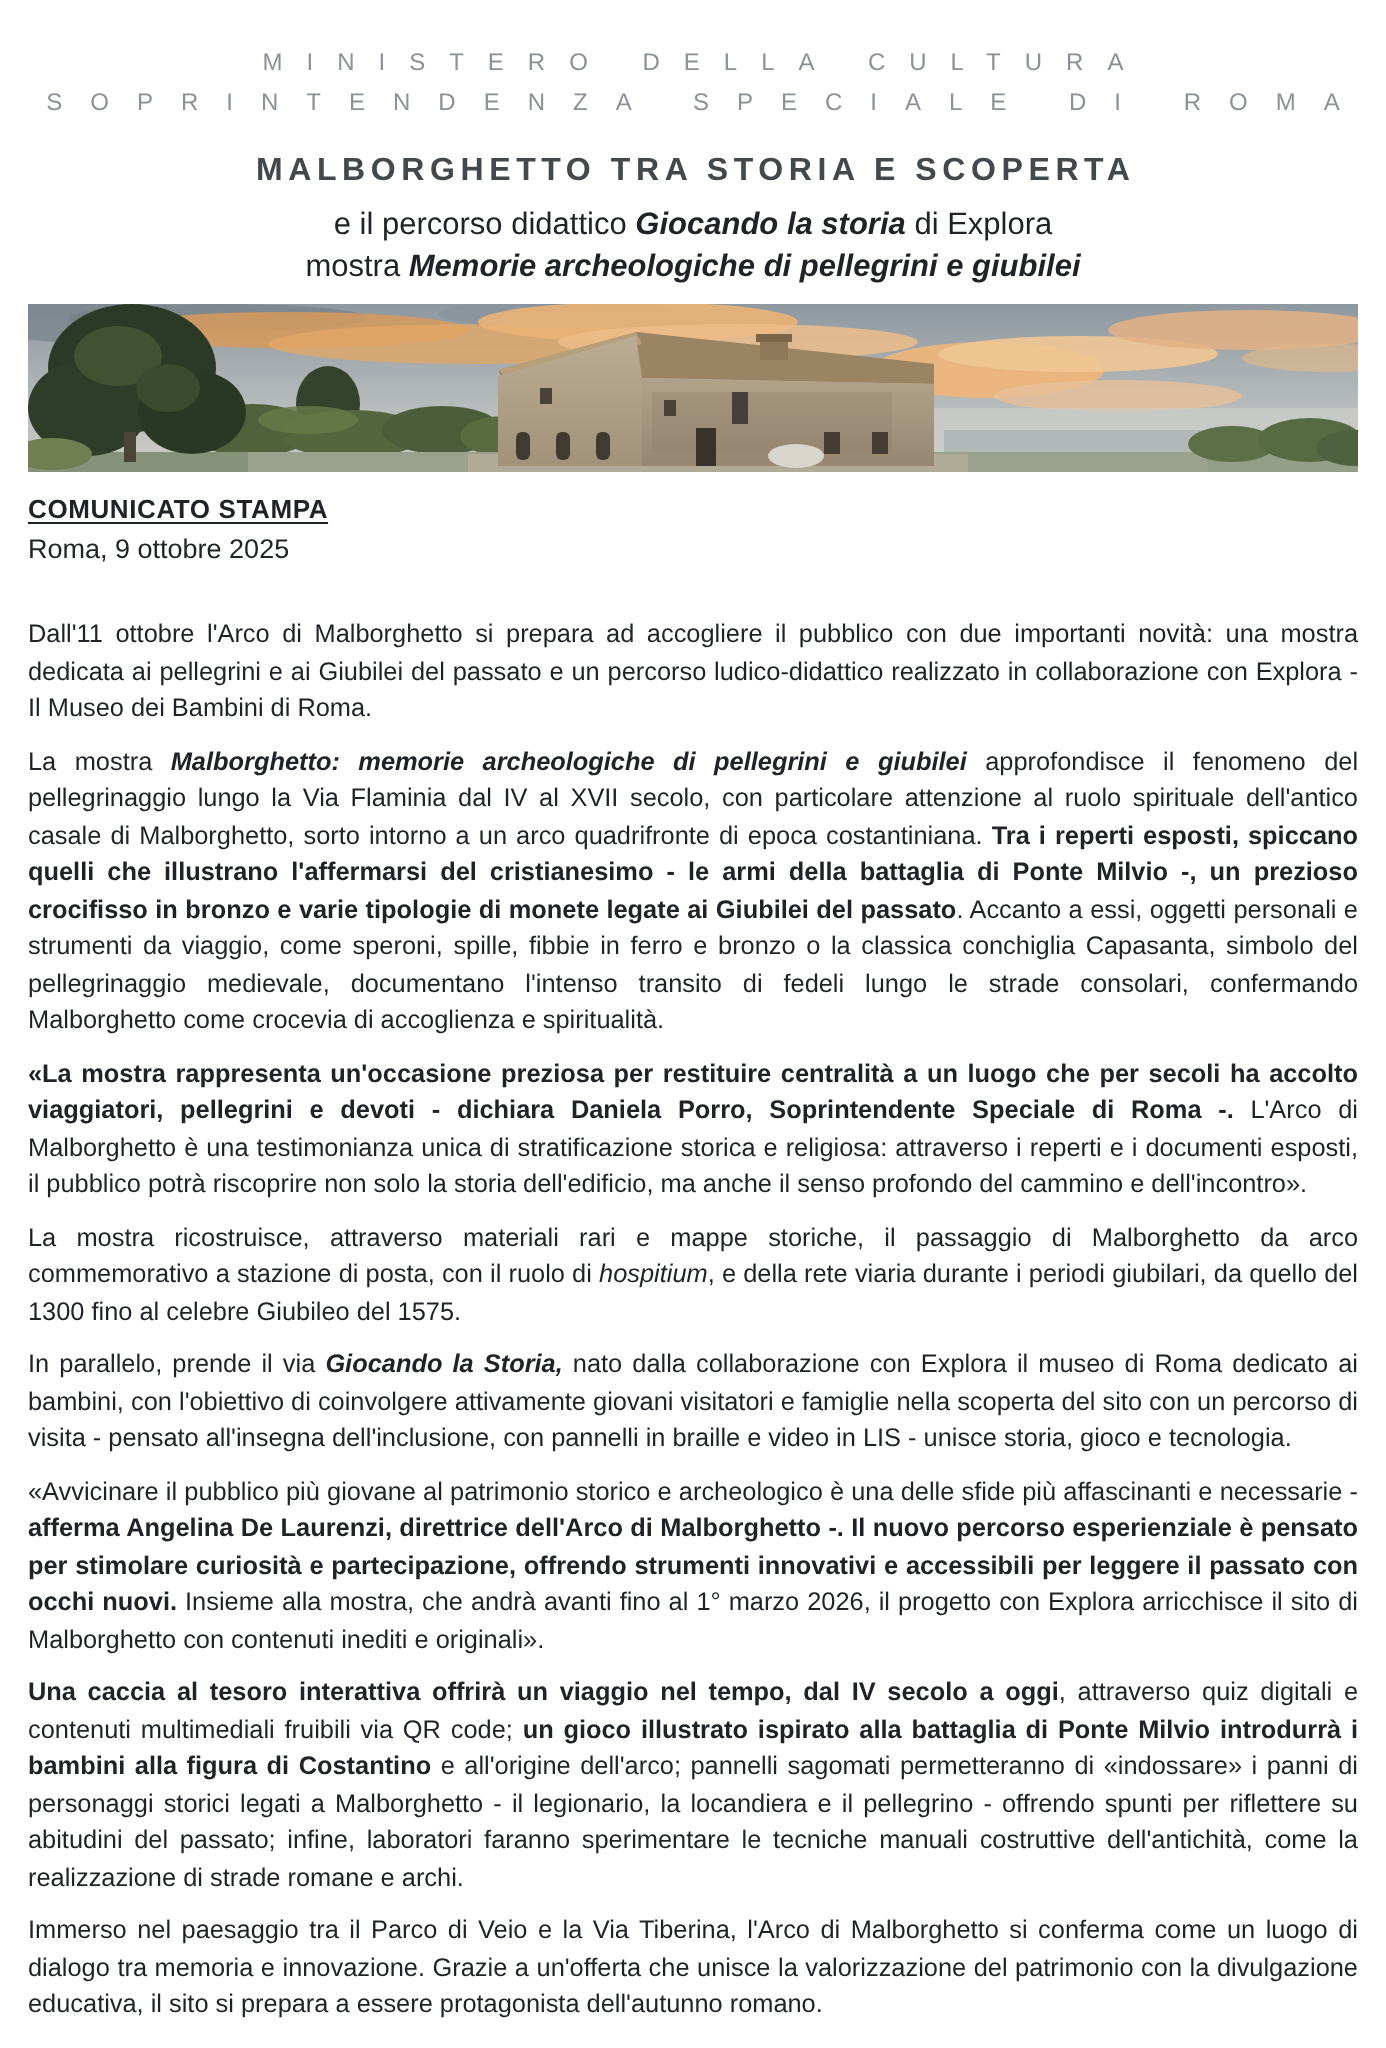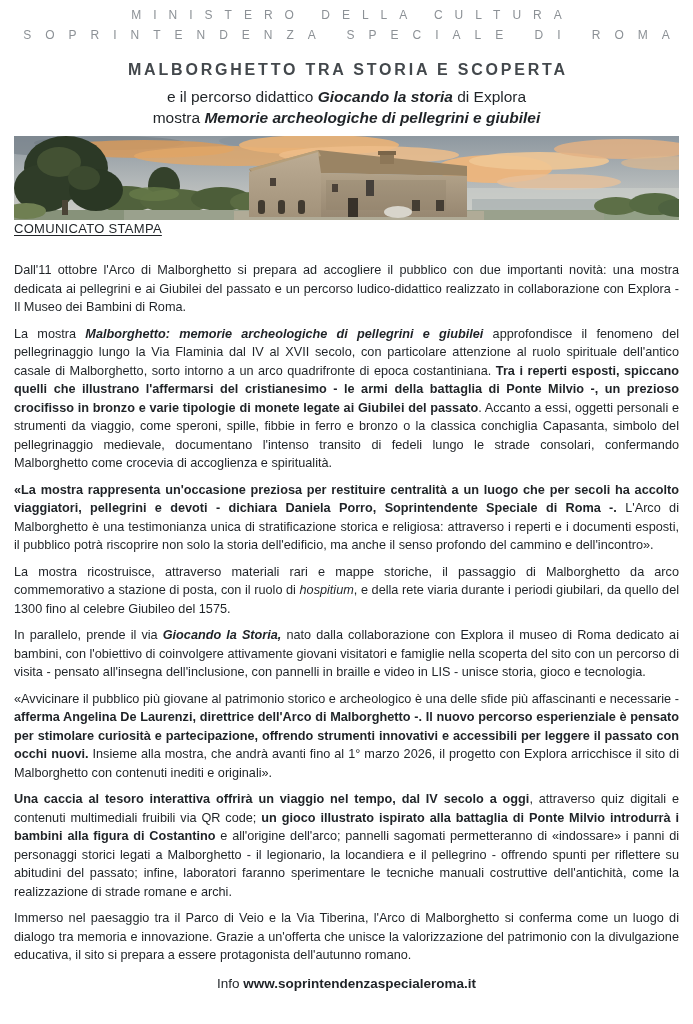--- a/index.html
+++ b/index.html
@@ -1,31 +1,31 @@
 <!DOCTYPE html>
 <html lang="it" style="--ink: #1f2327; --muted: #8c9196; --titleGray: #43484c;"><head>
 <meta charset="utf-8">
 <style>
   html,body{margin:0;padding:0;background:#ffffff;}
   body{width:693px;height:1024px;overflow:hidden;font-family:"Liberation Sans",sans-serif;}
-  .page{box-sizing:border-box;width:693px;height:960px;padding:7px 14px 0 14px;color:var(--ink,#1f2327);}
+  .page{box-sizing:border-box;width:693px;height:960px;padding:23px 14px 0 14px;color:var(--ink,#1f2327);}
 
   .ministry{text-align:center;white-space:nowrap;color:var(--muted,#8c9196);font-size:12px;line-height:17px;font-weight:400;}
   .ministry.l1{letter-spacing:12px;margin-right:-12px;}
   .ministry.l2{letter-spacing:14px;margin-right:-14px;margin-top:3px;}
 
   .title{margin:15px 0 0 0;text-align:center;font-size:16px;line-height:22px;font-weight:700;
          letter-spacing:2.8px;margin-right:-2.8px;color:var(--titleGray,#43484c);}
   .subtitle{text-align:center;font-size:15.5px;line-height:21px;color:var(--ink,#1f2327);}
   .subtitles{margin-top:5px;}
 
   .photo{margin:8px 0 0 0;}
   .photo svg{display:block;width:665px;height:84px;}
 
-  .press-label{font-size:13px;line-height:17px;font-weight:400;letter-spacing:.3px;
+  .press-label{margin-top:10px;font-size:13px;line-height:17px;font-weight:700;letter-spacing:.3px;
                text-decoration:underline;text-underline-offset:2px;}
   .dateline{font-size:13.5px;line-height:19px;margin-top:2px;}
 
   main{display:block;margin-top:24px;}
   main p{margin:0 0 8px 0;font-size:12.7px;line-height:18.5px;text-align:justify;}
   main p span{white-space:normal;}
 
   .info{text-align:center;font-size:13.5px;line-height:18px;margin-top:10px;}
   .info .url{font-weight:700;}
 </style>
@@ -120,20 +120,21 @@
       <ellipse cx="30" cy="52" rx="30" ry="24" fill="#2f3c28"></ellipse>
       <ellipse cx="82" cy="54" rx="27" ry="21" fill="#2a3724"></ellipse>
       <ellipse cx="45" cy="26" rx="22" ry="15" fill="#435133"></ellipse>
       <ellipse cx="70" cy="42" rx="16" ry="12" fill="#3c4a2f"></ellipse>
       <rect x="48" y="64" width="6" height="15" fill="#4a4436"></rect>
       <ellipse cx="12" cy="75" rx="20" ry="8" fill="#6f7f52"></ellipse>
     </svg>
   </figure>
 
   <div class="press-label">COMUNICATO STAMPA</div>
+  <div class="dateline">Roma, 9 ottobre 2025</div>
 
   <main>
     <p><span>Dall'11 ottobre l'Arco di Malborghetto si prepara ad accogliere il pubblico con due importanti novità: una mostra dedicata ai pellegrini e ai Giubilei del passato e un percorso ludico-didattico realizzato in collaborazione con Explora - Il Museo dei Bambini di Roma.</span></p>
     <p><span>La mostra </span><span style="font-weight: 700; font-style: italic;">Malborghetto: memorie archeologiche di pellegrini e giubilei</span><span> approfondisce il fenomeno del pellegrinaggio lungo la Via Flaminia dal IV al XVII secolo, con particolare attenzione al ruolo spirituale dell'antico casale di Malborghetto, sorto intorno a un arco quadrifronte di epoca costantiniana. </span><span style="font-weight: 700;">Tra i reperti esposti, spiccano quelli che illustrano l'affermarsi del cristianesimo - le armi della battaglia di Ponte Milvio -, un prezioso crocifisso in bronzo e varie tipologie di monete legate ai Giubilei del passato</span><span>. Accanto a essi, oggetti personali e strumenti da viaggio, come speroni, spille, fibbie in ferro e bronzo o la classica conchiglia Capasanta, simbolo del pellegrinaggio medievale, documentano l'intenso transito di fedeli lungo le strade consolari, confermando Malborghetto come crocevia di accoglienza e spiritualità.</span></p>
     <p><span style="font-weight: 700;">«La mostra rappresenta un'occasione preziosa per restituire centralità a un luogo che per secoli ha accolto viaggiatori, pellegrini e devoti - dichiara Daniela Porro, Soprintendente Speciale di Roma -.</span><span> L'Arco di Malborghetto è una testimonianza unica di stratificazione storica e religiosa: attraverso i reperti e i documenti esposti, il pubblico potrà riscoprire non solo la storia dell'edificio, ma anche il senso profondo del cammino e dell'incontro».</span></p>
     <p><span>La mostra ricostruisce, attraverso materiali rari e mappe storiche, il passaggio di Malborghetto da arco commemorativo a stazione di posta, con il ruolo di </span><span style="font-style: italic;">hospitium</span><span>, e della rete viaria durante i periodi giubilari, da quello del 1300 fino al celebre Giubileo del 1575.</span></p>
     <p><span>In parallelo, prende il via </span><span style="font-weight: 700; font-style: italic;">Giocando la Storia,</span><span> nato dalla collaborazione con Explora il museo di Roma dedicato ai bambini, con l'obiettivo di coinvolgere attivamente giovani visitatori e famiglie nella scoperta del sito con un percorso di visita - pensato all'insegna dell'inclusione, con pannelli in braille e video in LIS - unisce storia, gioco e tecnologia.</span></p>
     <p><span>«Avvicinare il pubblico più giovane al patrimonio storico e archeologico è una delle sfide più affascinanti e necessarie - </span><span style="font-weight: 700;">afferma Angelina De Laurenzi, direttrice dell'Arco di Malborghetto -. Il nuovo percorso esperienziale è pensato per stimolare curiosità e partecipazione, offrendo strumenti innovativi e accessibili per leggere il passato con occhi nuovi.</span><span> Insieme alla mostra, che andrà avanti fino al 1° marzo 2026, il progetto con Explora arricchisce il sito di Malborghetto con contenuti inediti e originali».</span></p>
     <p><span style="font-weight: 700;">Una caccia al tesoro interattiva offrirà un viaggio nel tempo, dal IV secolo a oggi</span><span>, attraverso quiz digitali e contenuti multimediali fruibili via QR code; </span><span style="font-weight: 700;">un gioco illustrato ispirato alla battaglia di Ponte Milvio introdurrà i bambini alla figura di Costantino</span><span> e all'origine dell'arco; pannelli sagomati permetteranno di «indossare» i panni di personaggi storici legati a Malborghetto - il legionario, la locandiera e il pellegrino - offrendo spunti per riflettere su abitudini del passato; infine, laboratori faranno sperimentare le tecniche manuali costruttive dell'antichità, come la realizzazione di strade romane e archi.</span></p>
     <p><span style="font-weight: 400;">Immerso nel paesaggio tra il Parco di Veio e la Via Tiberina, l'Arco di Malborghetto si conferma come un luogo di dialogo tra memoria e innovazione</span><span>. Grazie a un'offerta che unisce la valorizzazione del patrimonio con la divulgazione educativa, il sito si prepara a essere protagonista dell'autunno romano.</span></p>

